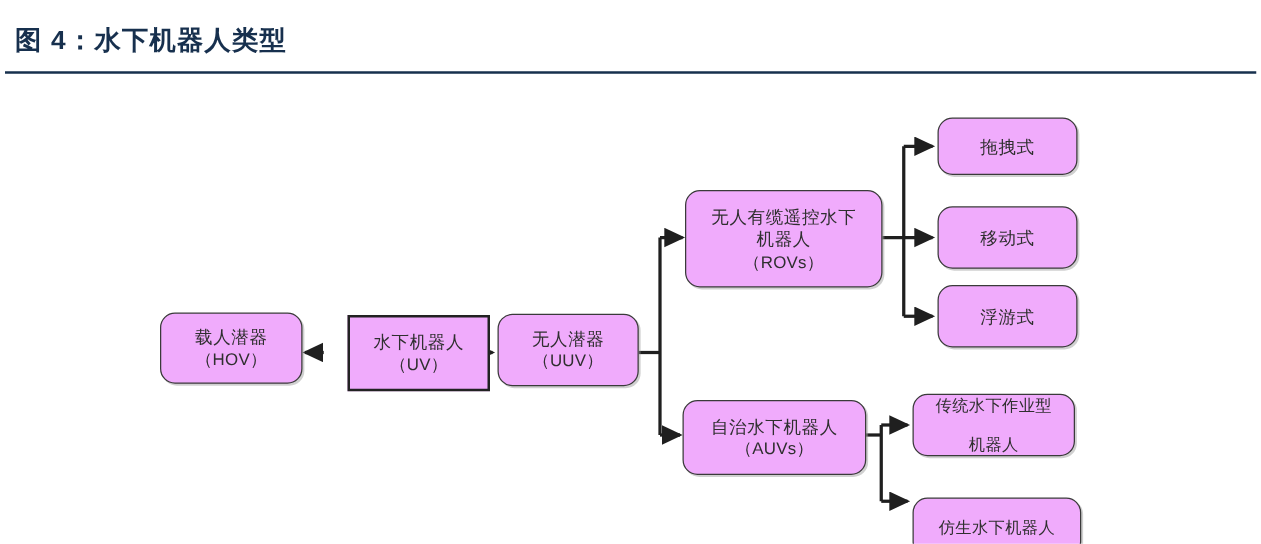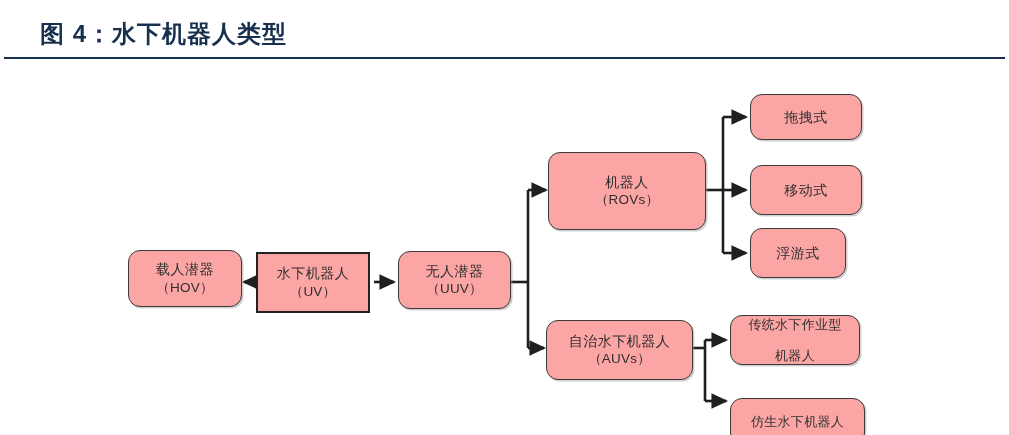--- a/index.html
+++ b/index.html
@@ -21,26 +21,25 @@
     position: absolute;
     left: 0;
     top: 0;
     width: 1009px;
     height: 62px;
   }
   #figure-title {
     position: absolute;
     left: 12px;
     top: 18px;
-    font-size: 24px;
+    font-size: 21px;
     font-weight: bold;
     letter-spacing: 1px;
     color: #17304e;
     white-space: nowrap;
-    margin-left: 28px;
   }
   #title-rule {
     position: absolute;
     left: 4px;
     top: 57px;
     width: 1001px;
     height: 0;
     border-top: 2px solid #17304e;
   }
 
@@ -57,21 +56,21 @@
     left: 0;
     top: 0;
     width: 1009px;
     height: 373px;
   }
 
   
   .node {
     position: absolute;
     box-sizing: border-box;
-    background: #fca5a5;
+    background: #f0abfc;
     border: 1.6px solid #3a3a3a;
     border-radius: 12px;
     display: flex;
     flex-direction: column;
     align-items: center;
     justify-content: center;
     text-align: center;
     color: #2f2f2f;
     box-shadow: 1.5px 1.5px 0 rgba(150,150,150,0.45);
   }
@@ -141,49 +140,50 @@
       <line x1="705" y1="278" x2="726" y2="278" marker-end="url(#arw)"></line>
       <line x1="705" y1="339" x2="726" y2="339" marker-end="url(#arw)"></line>
     </g>
   </svg>
 
   <div class="node" style="left:128px; top:188px; width:114px; height:57px;">
     <span class="line cn">载人潜器</span>
     <span class="line abbr">（HOV）</span>
   </div>
 
-  <div class="node root" style="left:256px; top:190px; width:114px; height:61px;">
+  <div class="node root" style="left:278px; top:190px; width:114px; height:61px;">
     <span class="line cn">水下机器人</span>
     <span class="line abbr">（UV）</span>
   </div>
 
   <div class="node" style="left:398px; top:189px; width:113px; height:58px;">
     <span class="line cn">无人潜器</span>
     <span class="line abbr">（UUV）</span>
   </div>
 
   <div class="node" style="left:548px; top:90px; width:158px; height:78px;">
+    <span class="line cn">无人有缆遥控水下</span>
     <span class="line cn">机器人</span>
     <span class="line abbr">（ROVs）</span>
   </div>
 
   <div class="node" style="left:546px; top:258px; width:147px; height:60px;">
     <span class="line cn">自治水下机器人</span>
     <span class="line abbr">（AUVs）</span>
   </div>
 
   <div class="node" style="left:750px; top:32px; width:112px; height:46px;">
     <span class="line cn">拖拽式</span>
   </div>
 
   <div class="node" style="left:750px; top:103px; width:112px; height:50px;">
     <span class="line cn">移动式</span>
   </div>
 
-  <div class="node" style="left:750px; top:166px; width:96px; height:50px;">
+  <div class="node" style="left:750px; top:166px; width:112px; height:50px;">
     <span class="line cn">浮游式</span>
   </div>
 
   <div class="node" style="left:730px; top:253px; width:130px; height:50px;justify-content:space-between;">
     <span class="line cn-sm">传统水下作业型</span>
     <span class="line cn-sm">机器人</span>
   </div>
 
   <div class="node" style="left:730px; top:316px; width:135px; height:47px;margin-top:20px;">
     <span class="line cn-sm">仿生水下机器人</span>

